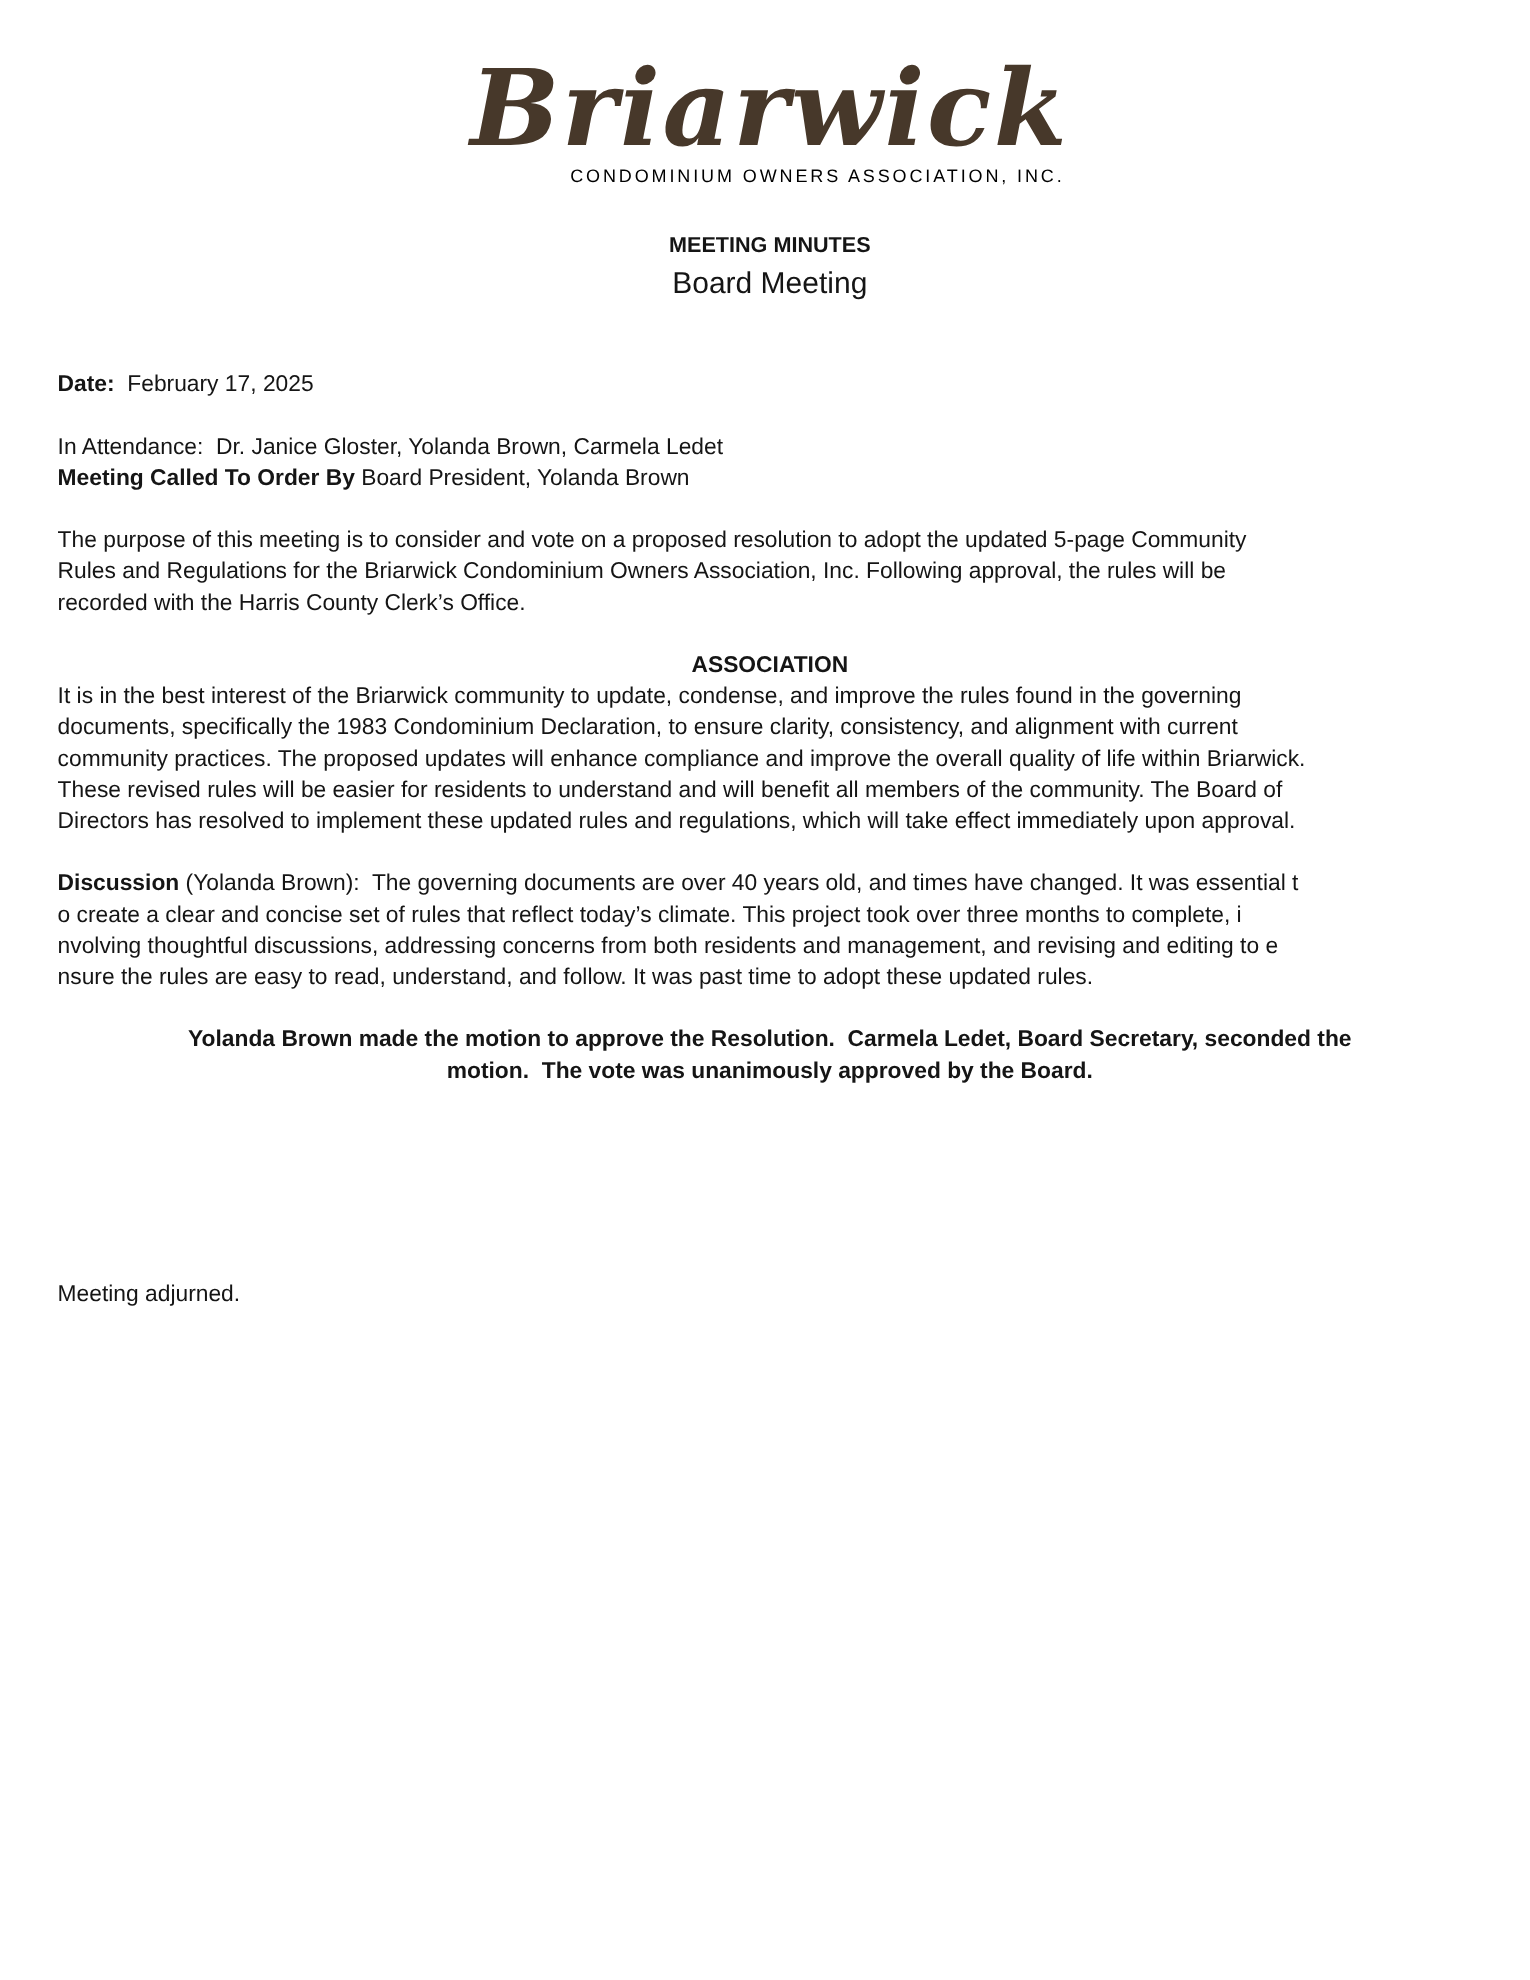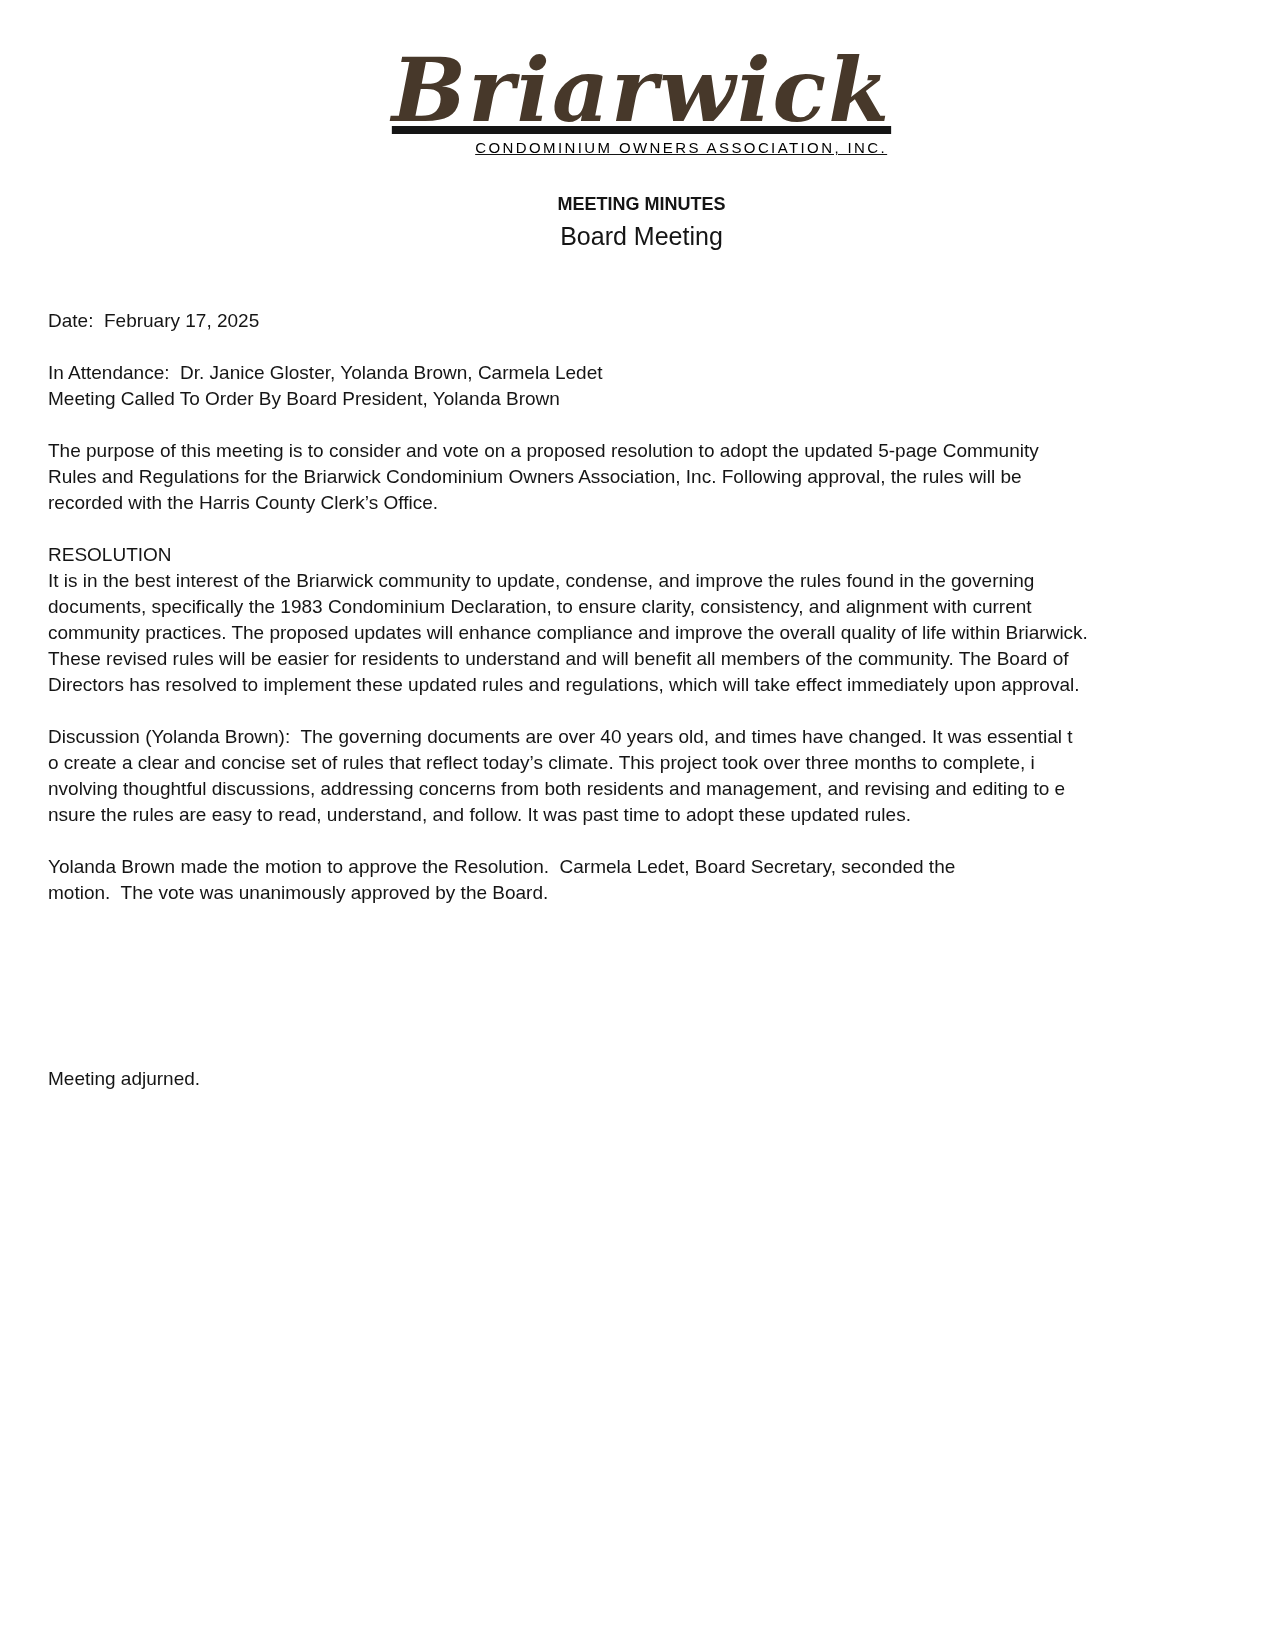--- a/index.html
+++ b/index.html
@@ -20,21 +20,20 @@
   }
   
   .logo-block {
     width: 1100px;
     margin: 36px auto 0 auto;
     text-align: center;
   }
   .logo-inner {
     display: inline-block;
     text-align: right;
-    text-decoration: underline;
   }
   .logo-wordmark {
     font-family: "DejaVu Serif", serif;
     font-style: italic;
     font-weight: bold;
     font-size: 88px;
     line-height: 108px;
     letter-spacing: 2px;
     color: #47382a;
     text-align: center;
@@ -68,21 +67,21 @@
   .body-area {
     margin-top: 56px;
   }
   p.doc-line {
     margin: 0;
     font-size: 19px;
     line-height: 26px;
     white-space: pre;
   }
   p.para-gap { margin-top: 26px; }
-  .bold { font-weight: normal; }
+  .bold { font-weight: bold; text-align: center; }
   p.closing-line { margin-top: 160px; }
 </style>
 </head>
 <body>
 
 <div class="page">
 
   <div class="logo-block">
     <div class="logo-inner">
       <div class="logo-wordmark">Briarwick</div>
@@ -101,21 +100,21 @@
     <p class="doc-line"><span class="bold">Date:</span><span>  February 17, 2025</span></p>
 
     <p class="doc-line para-gap"><span>In Attendance:  Dr. Janice Gloster, Yolanda Brown, Carmela Ledet</span></p>
 
     <p class="doc-line"><span class="bold">Meeting Called To Order By</span><span> Board President, Yolanda Brown</span></p>
 
     <p class="doc-line para-gap"><span>The purpose of this meeting is to consider and vote on a proposed resolution to adopt the updated 5-page Community
 Rules and Regulations for the Briarwick Condominium Owners Association, Inc. Following approval, the rules will be
 recorded with the Harris County Clerk’s Office.</span></p>
 
-    <p class="doc-line para-gap bold"><span>RESOLUTION</span></p>
+    <p class="doc-line para-gap bold"><span>ASSOCIATION</span></p>
 
     <p class="doc-line"><span>It is in the best interest of the Briarwick community to update, condense, and improve the rules found in the governing
 documents, specifically the 1983 Condominium Declaration, to ensure clarity, consistency, and alignment with current
 community practices. The proposed updates will enhance compliance and improve the overall quality of life within Briarwick.
 These revised rules will be easier for residents to understand and will benefit all members of the community. The Board of
 Directors has resolved to implement these updated rules and regulations, which will take effect immediately upon approval.</span></p>
 
     <p class="doc-line para-gap"><span class="bold">Discussion</span><span> (Yolanda Brown):  The governing documents are over 40 years old, and times have changed. It was essential t
 o create a clear and concise set of rules that reflect today’s climate. This project took over three months to complete, i
 nvolving thoughtful discussions, addressing concerns from both residents and management, and revising and editing to e

